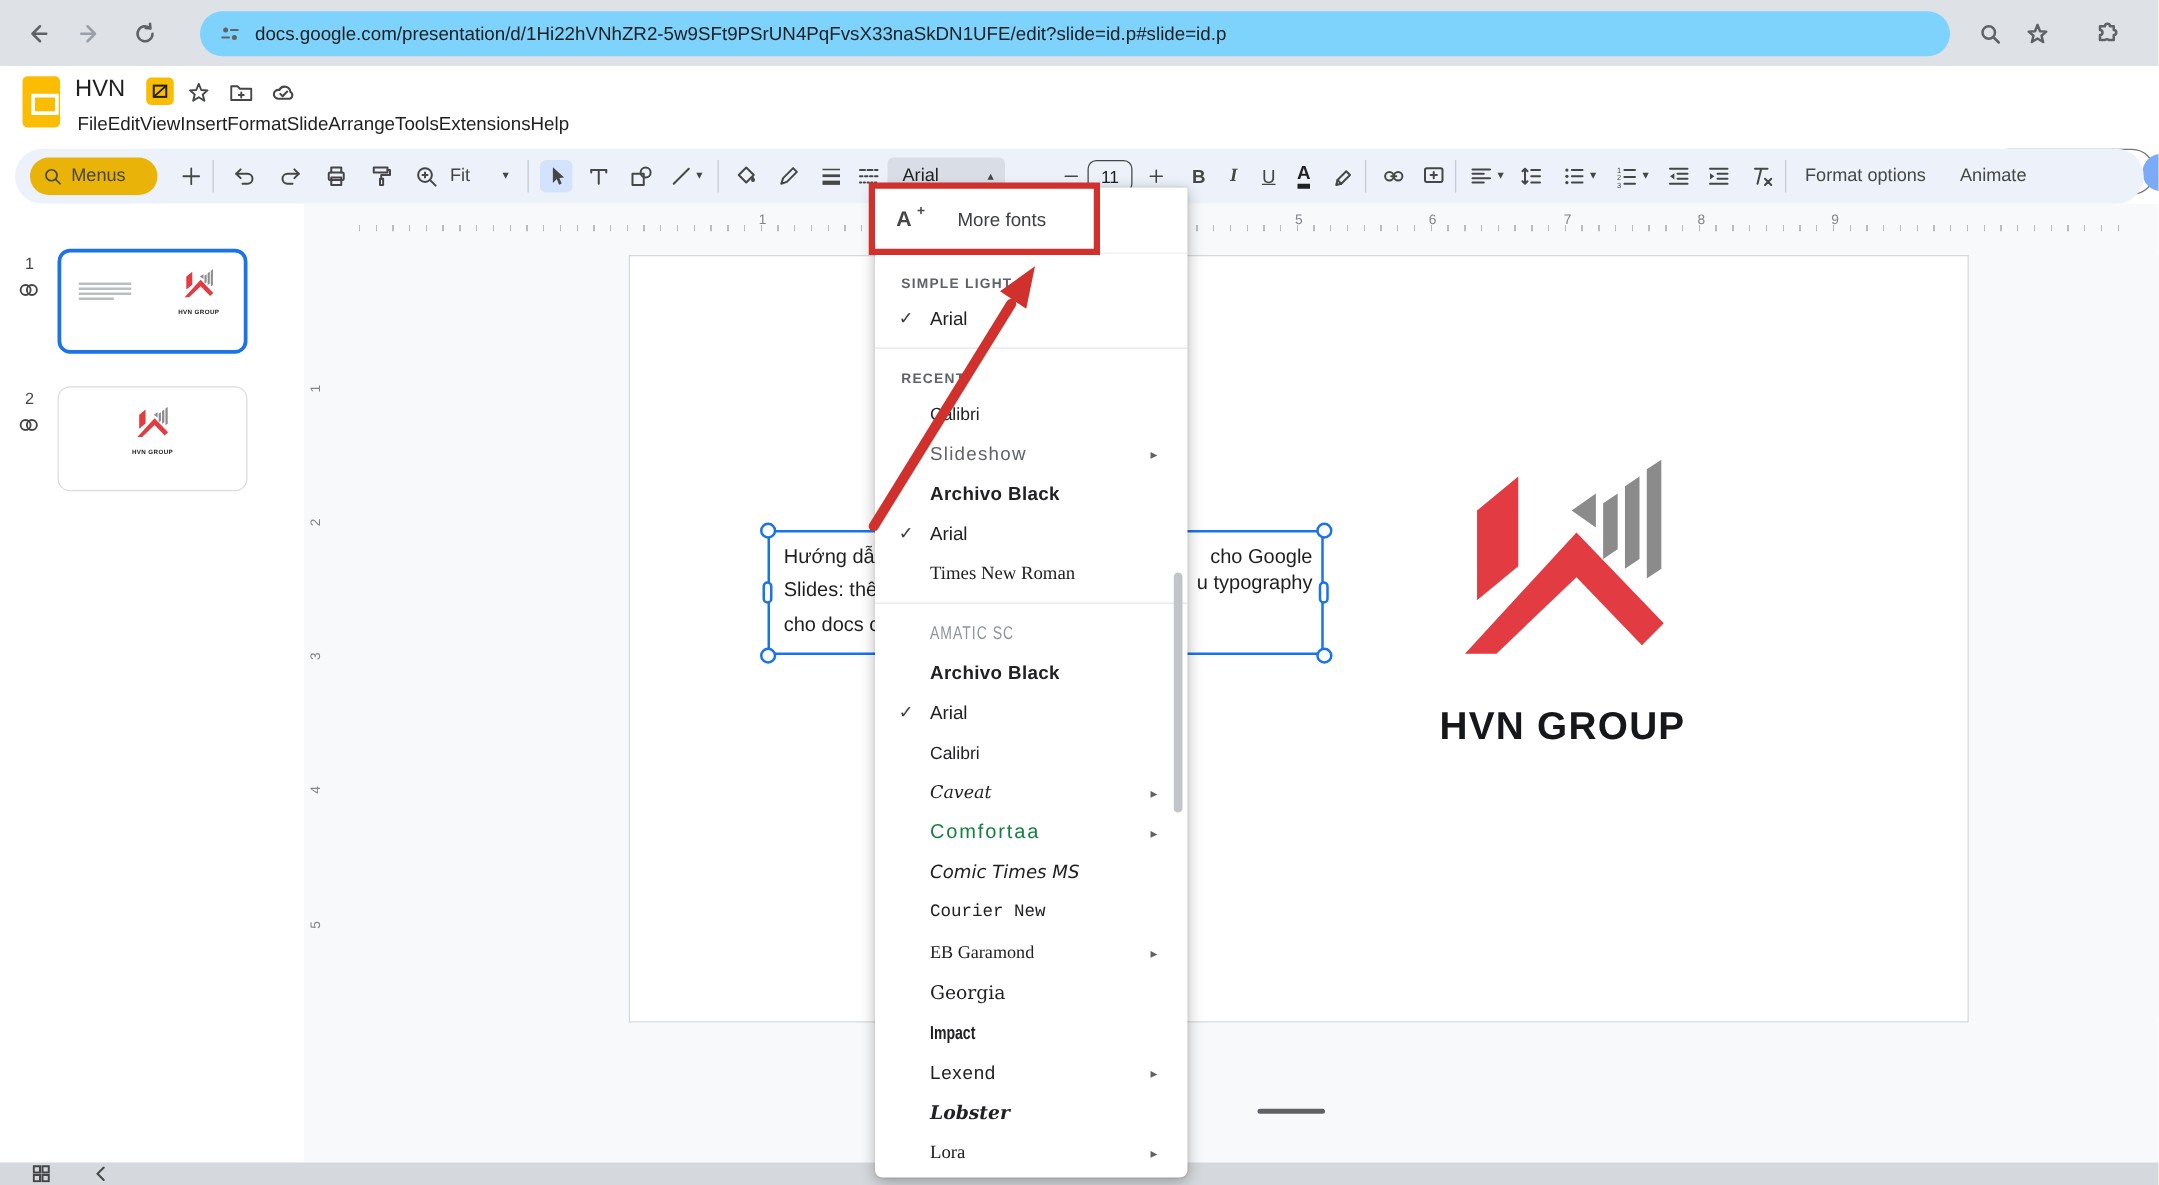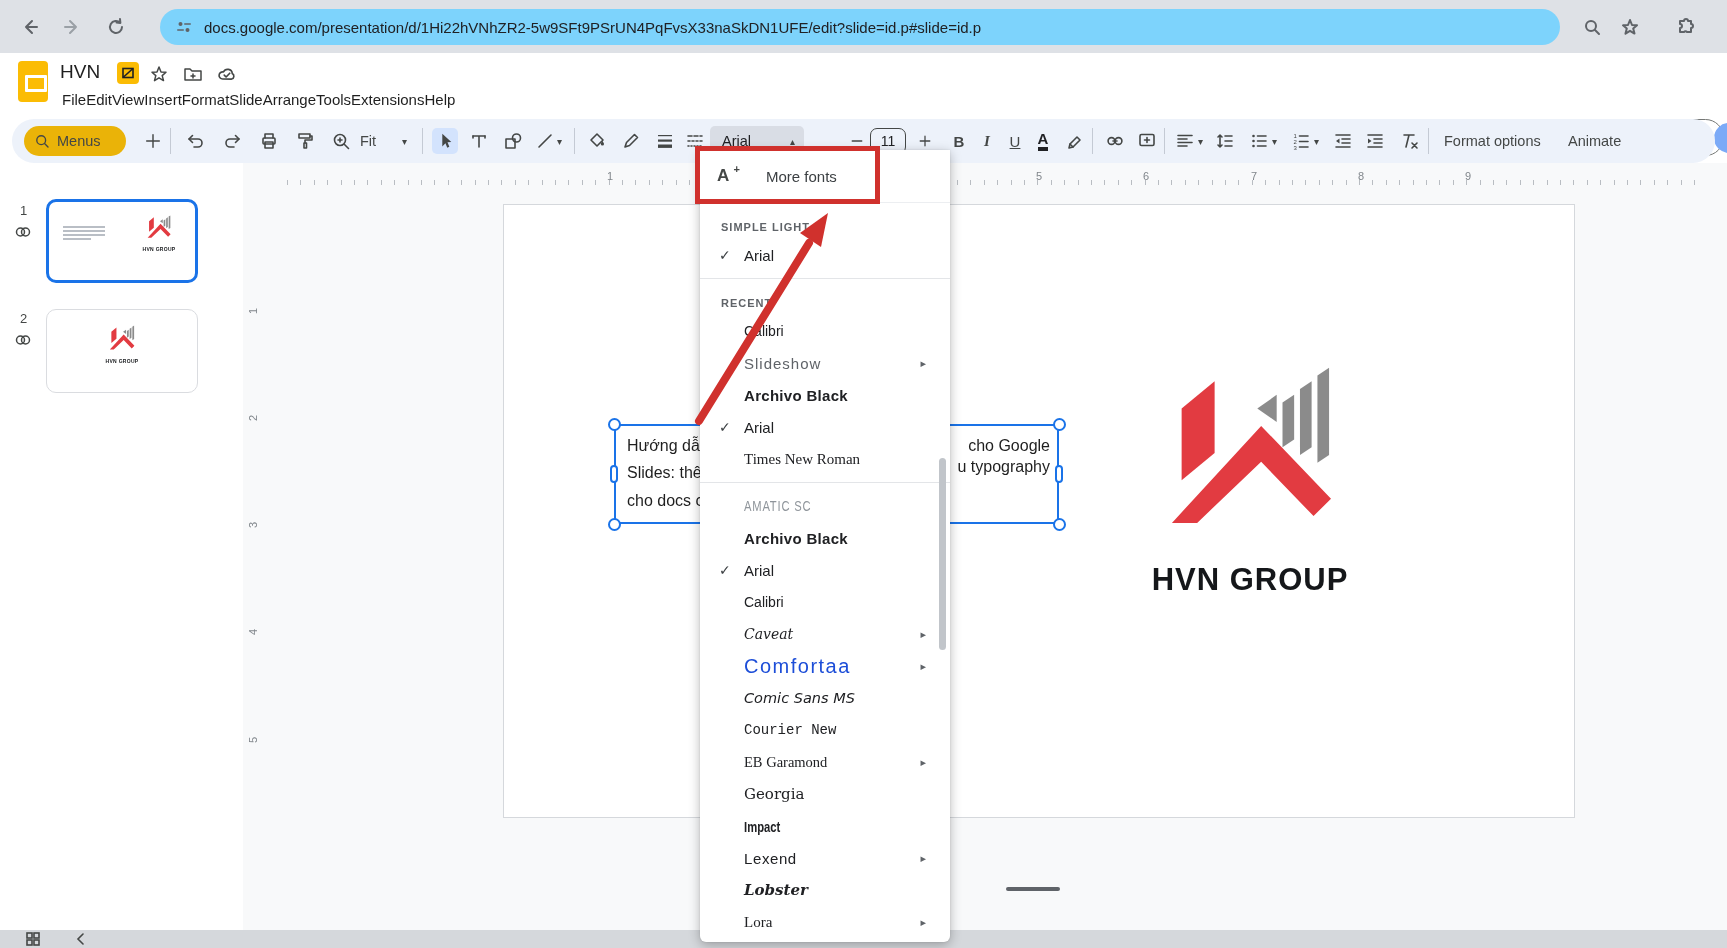--- a/index.html
+++ b/index.html
@@ -105,21 +105,21 @@
   
   .f-arial .fm-label { font-family:"Liberation Sans",sans-serif; }
   .f-calibri .fm-label { font-family:"Liberation Sans",sans-serif; font-size:14px; }
   .f-montserrat { color:#5f6368; }
   .f-montserrat .fm-label { letter-spacing:1px; }
   .f-archivo .fm-label { font-weight:800; letter-spacing:.3px; }
   .f-times .fm-label { font-family:"Liberation Serif",serif; }
   .f-amatic { color:#8f959b; }
   .f-amatic .fm-label { display:inline-block; transform:scaleX(.8) scaleY(1.05); transform-origin:left; font-size:14px; letter-spacing:1px; }
   .f-caveat .fm-label { font-family:"DejaVu Serif",serif; font-style:italic; font-size:14px; }
-  .f-comfortaa .fm-label { letter-spacing:1.5px; font-size:20px; color:#1d4ed8; }
+  .f-comfortaa .fm-label { letter-spacing:1.5px; font-size:16px; color:#15803d; }
   .f-comic .fm-label { font-family:"DejaVu Sans",sans-serif; font-style:italic; font-size:14.5px; }
   .f-courier .fm-label { font-family:"Liberation Mono",monospace; font-size:14px; }
   .f-garamond .fm-label { font-family:"Liberation Serif",serif; font-size:14.5px; }
   .f-georgia .fm-label { font-family:"DejaVu Serif",serif; }
   .f-impact .fm-label { font-weight:800; display:inline-block; transform:scaleX(.75); transform-origin:left; }
   .f-lexend .fm-label { letter-spacing:.6px; }
   .f-lobster .fm-label { font-family:"DejaVu Serif",serif; font-style:italic; font-weight:bold; }
   .f-lora .fm-label { font-family:"Liberation Serif",serif; }
 
   
@@ -599,21 +599,21 @@
           <span class="fm-label">Caveat</span>
           <span class="fm-sub glyph">▸</span>
         </div>
         <div class="fm-item f-comfortaa">
           <span class="fm-check glyph"></span>
           <span class="fm-label">Comfortaa</span>
           <span class="fm-sub glyph">▸</span>
         </div>
         <div class="fm-item f-comic">
           <span class="fm-check glyph"></span>
-          <span class="fm-label">Comic Sans MS</span>
+          <span class="fm-label">Comic Times MS</span>
           <span class="fm-sub glyph"></span>
         </div>
         <div class="fm-item f-courier">
           <span class="fm-check glyph"></span>
           <span class="fm-label">Courier New</span>
           <span class="fm-sub glyph"></span>
         </div>
         <div class="fm-item f-garamond">
           <span class="fm-check glyph"></span>
           <span class="fm-label">EB Garamond</span>

